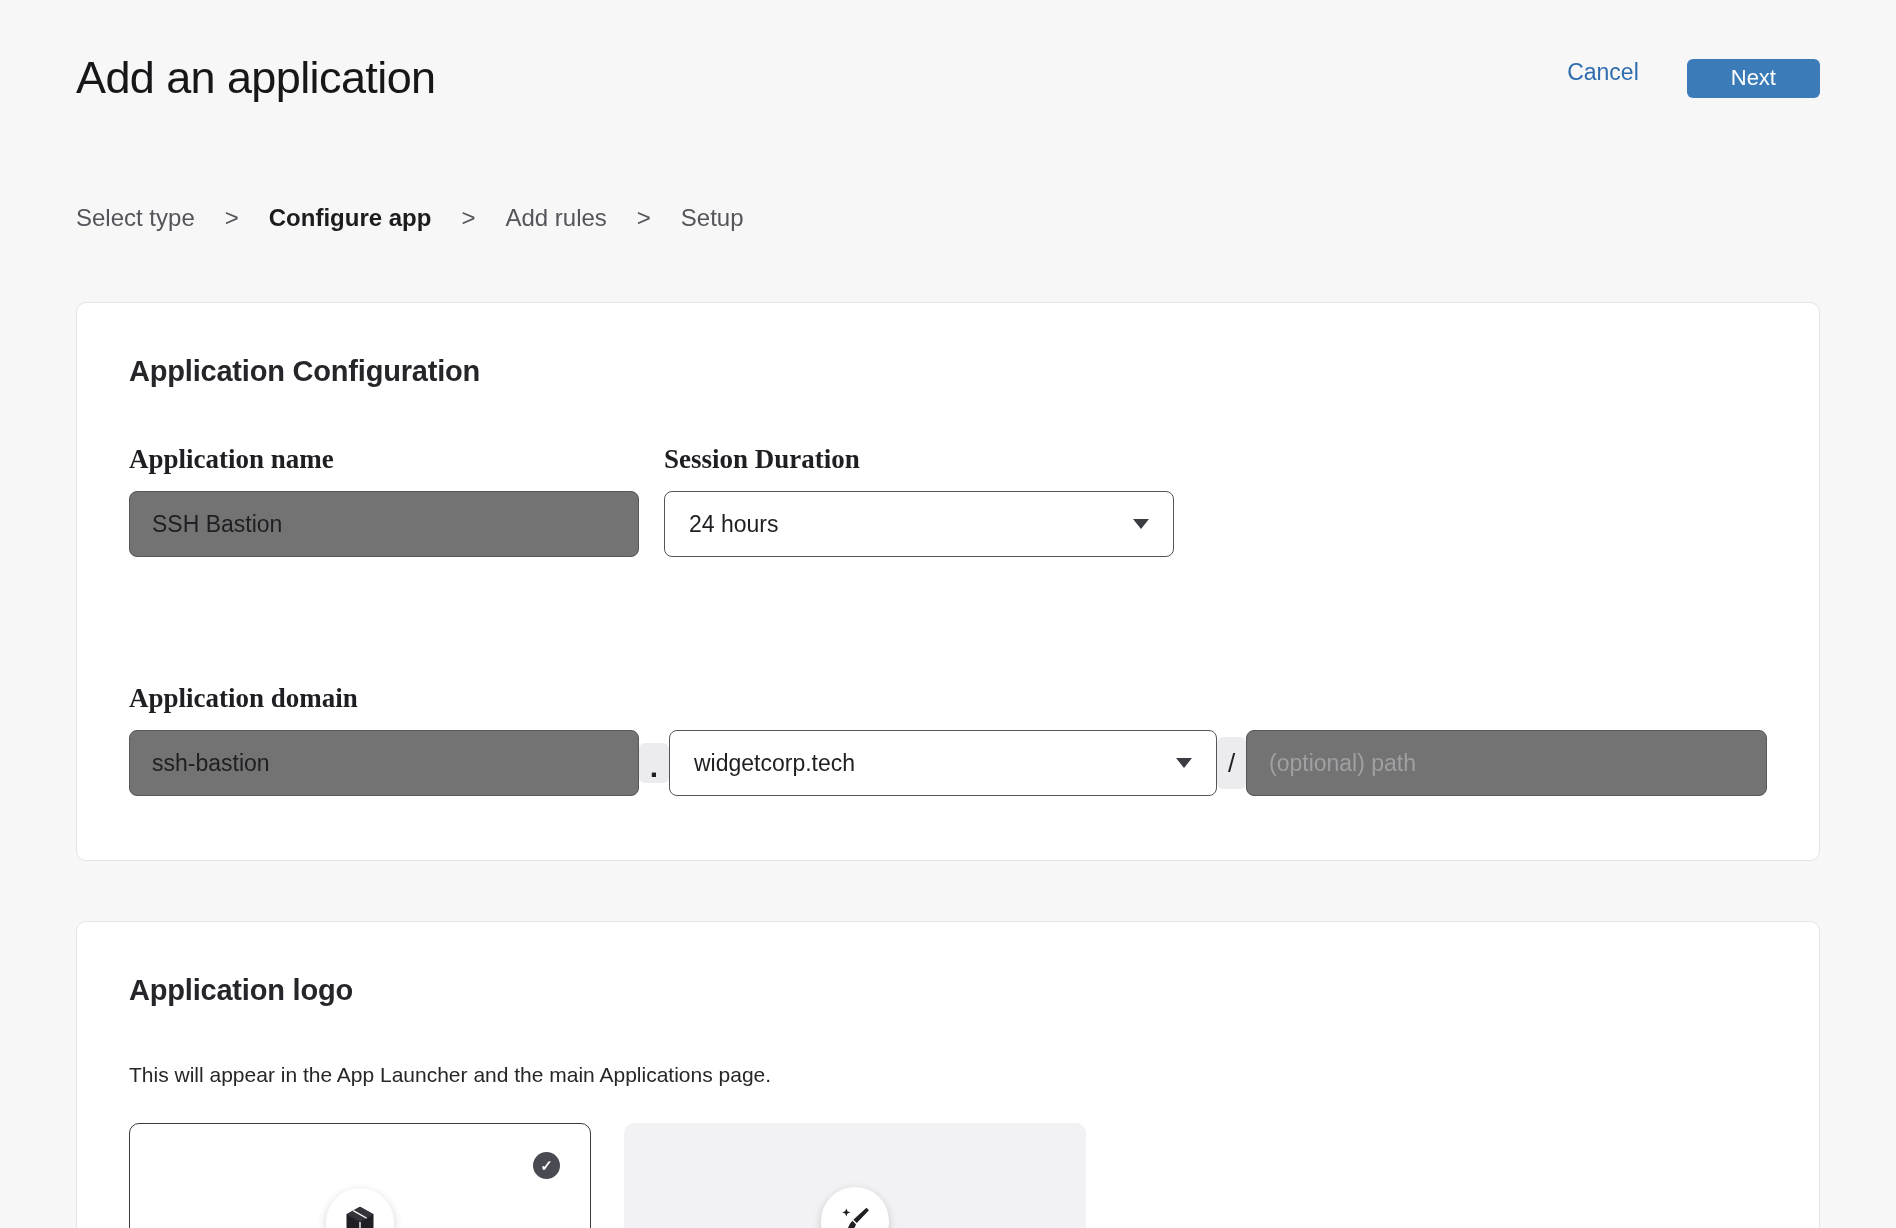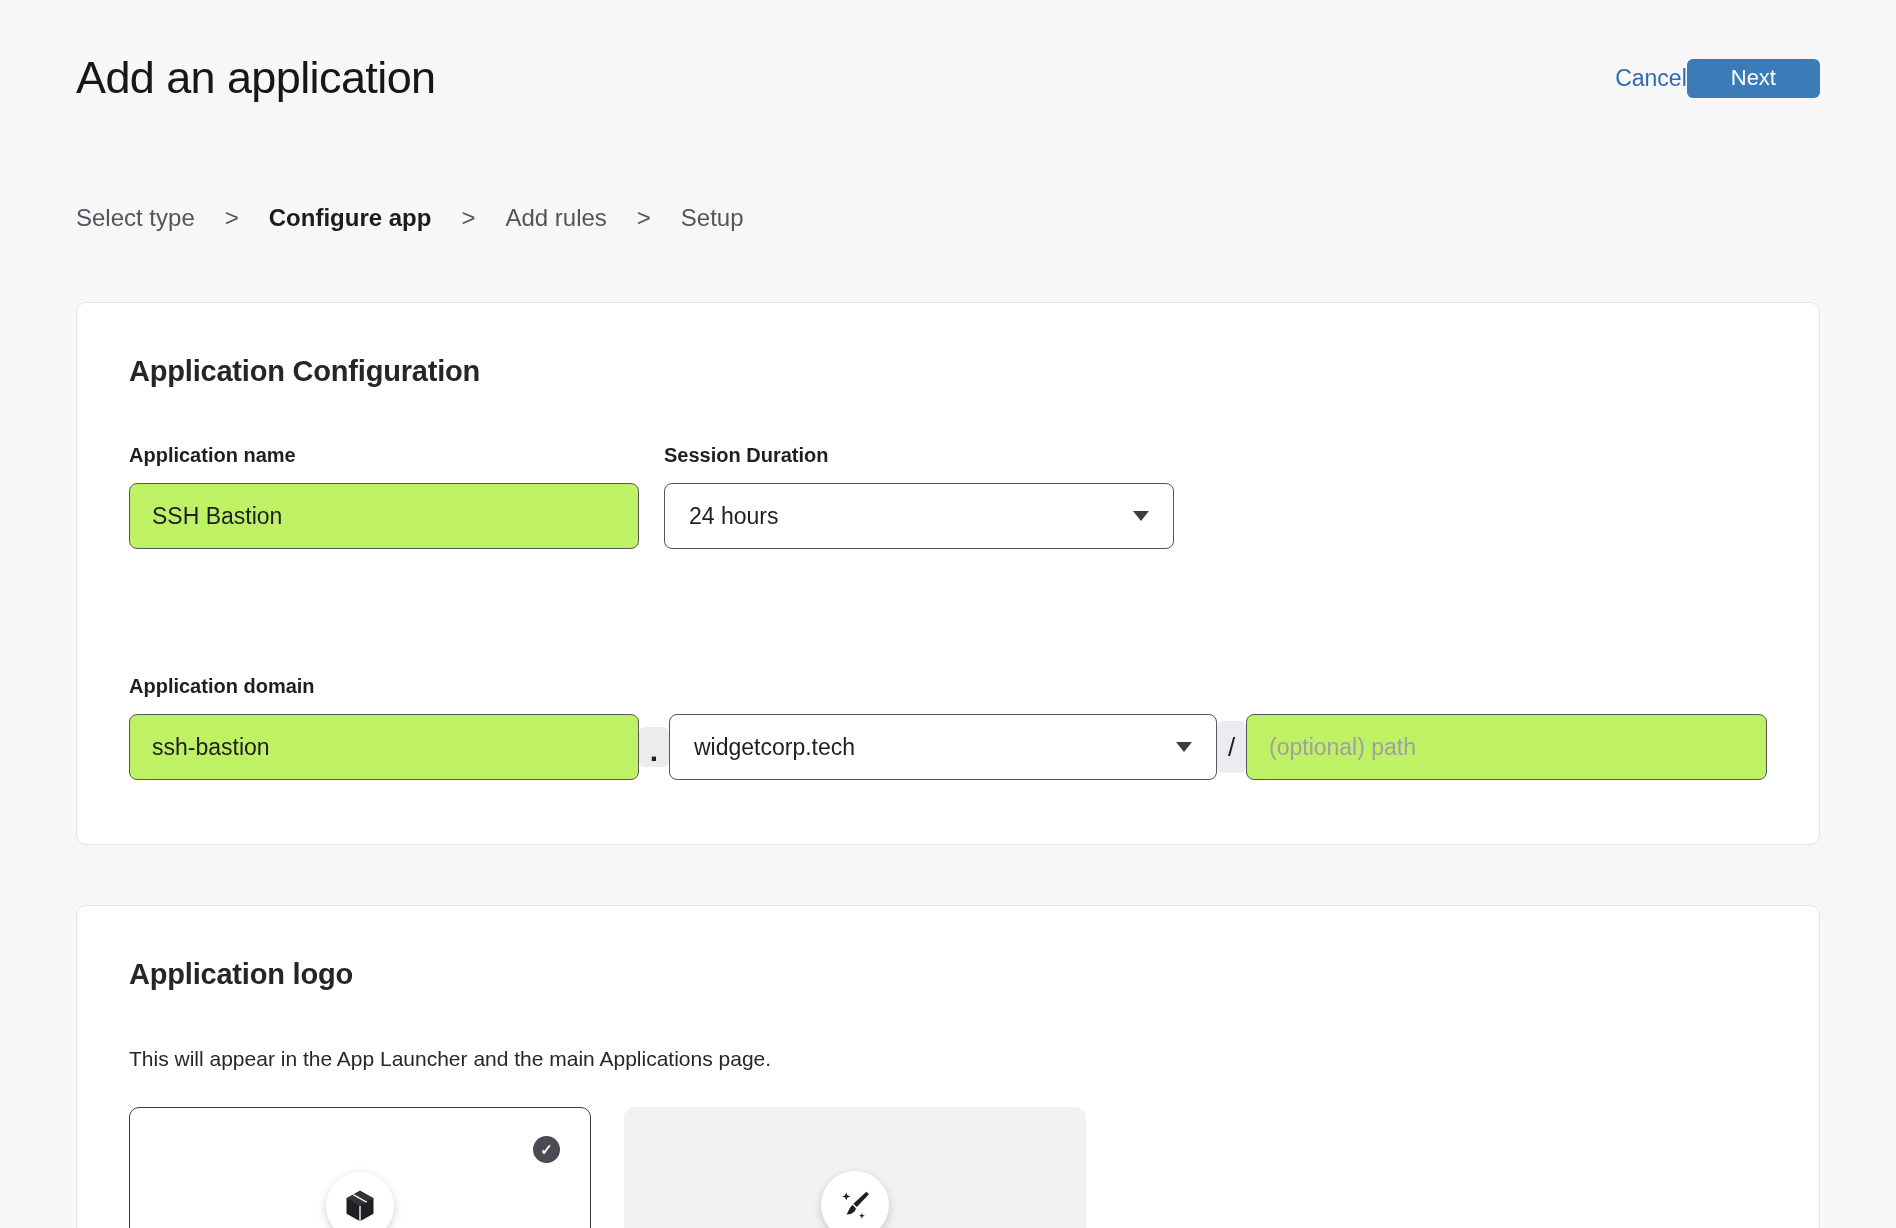--- a/index.html
+++ b/index.html
@@ -18,21 +18,21 @@
     display: flex;
     justify-content: space-between;
     align-items: center;
   }
   .page-title {
     font-size: 45px;
     font-weight: 400;
     letter-spacing: -0.6px;
     color: #17171a;
   }
-  .header-actions { display: flex; align-items: center; }
+  .header-actions { display: flex; gap: 48px; }
   .cancel-link { font-size: 23px; color: #2e6cae; cursor: pointer; text-decoration: none; }
   .next-btn {
     background: #3b7bb7;
     color: #ffffff;
     font-family: "Liberation Sans", sans-serif;
     font-size: 22px;
     border: none;
     border-radius: 6px;
     height: 39px;
     padding: 0 44px;
@@ -65,34 +65,35 @@
     font-size: 29px;
     font-weight: 700;
     color: #25252a;
     letter-spacing: -0.2px;
   }
 
   
   .form-row { display: flex; gap: 25px; margin-top: 56px; }
   .field-label {
     display: block;
-    font-size: 20px;
+    font-size: 27px;
     font-weight: 700;
     color: #1f1f23;
     margin-bottom: 16px;
+    font-family: Liberation Serif, serif;
   }
   .text-input {
     height: 66px;
     border: 1.5px solid #55555c;
     border-radius: 8px;
     font-family: "Liberation Sans", sans-serif;
     font-size: 23px;
     color: #1f1f23;
     padding: 0 22px;
-    background: #bef264;
+    background: #737373;
     outline: none;
     width: 100%;
   }
   .text-input::placeholder { color: #9f9fa4; }
   .w510 { width: 510px; }
   .select-box {
     height: 66px;
     border: 1.5px solid #55555c;
     border-radius: 8px;
     background: #ffffff;

